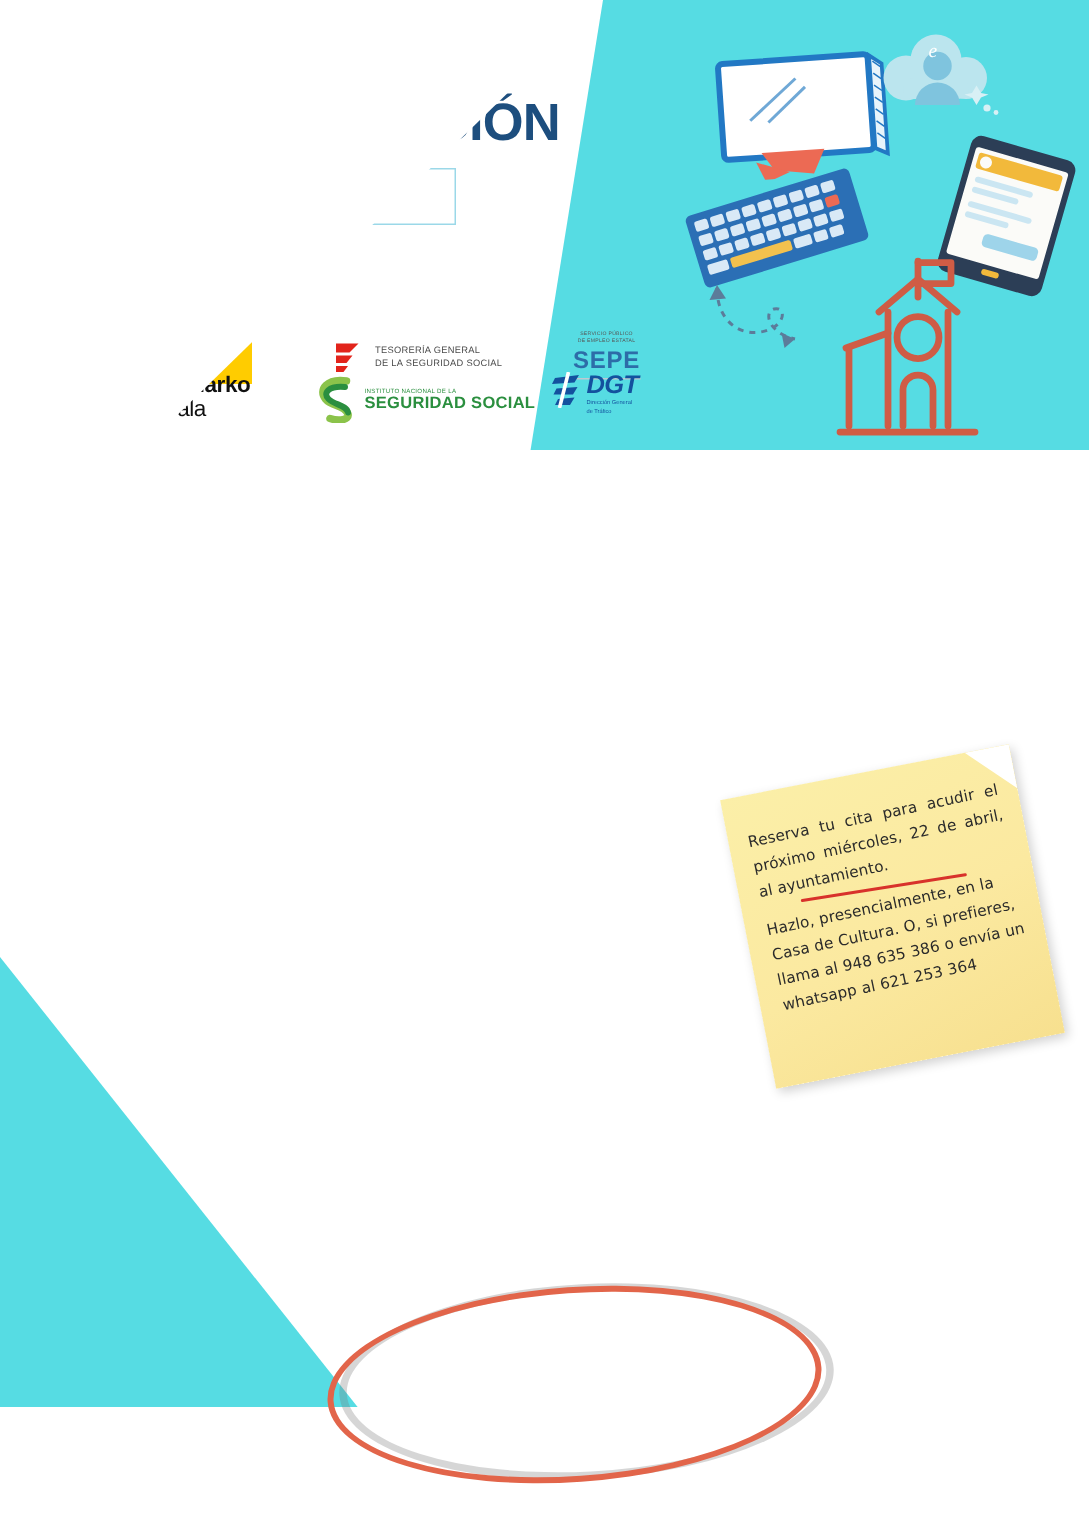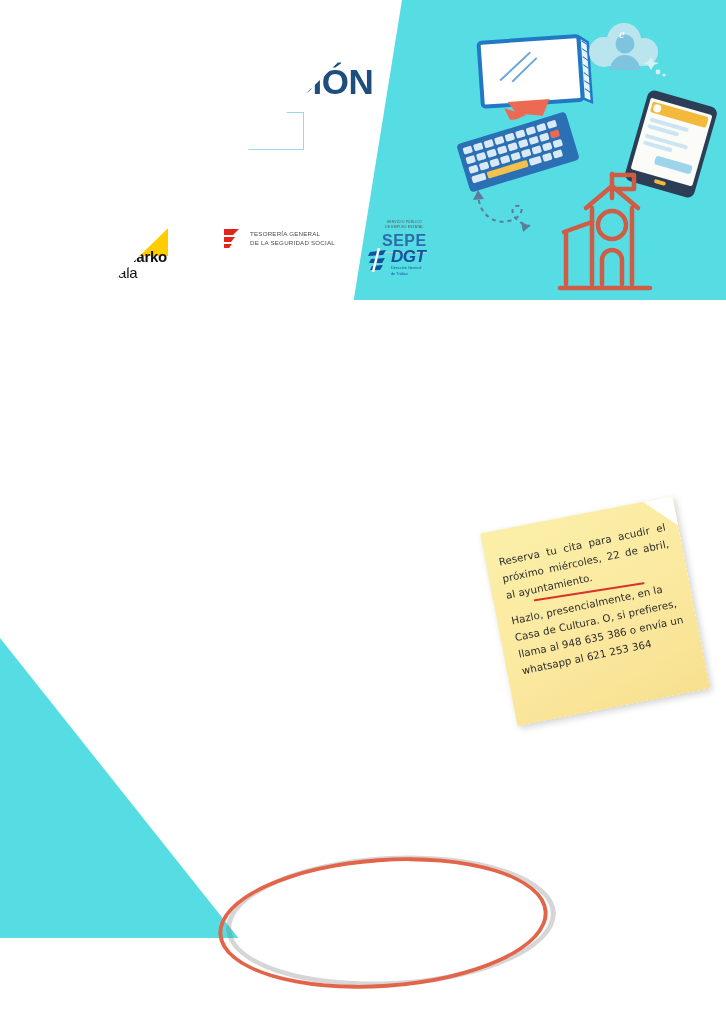--- a/index.html
+++ b/index.html
@@ -408,20 +408,32 @@
           <div class="q2"></div>
           <div class="q3"></div>
           <div class="q4"></div>
       </div>
       <div class="names">
         <div class="n1">Etxalarko</div>
         <div class="n2">udala</div>
       </div>
     </div>
 
+    <div class="logo logo-ss">
+      <div class="mark">
+        <svg viewBox="0 0 30 32" width="30" height="32">
+          <path d="M23 4 C10 2, 4 10, 9 16 C13 21, 22 20, 24 26 C25 30, 18 31, 12 29" fill="none" stroke="#8BC34A" stroke-width="5" stroke-linecap="round"></path>
+          <path d="M22 8 C11 7, 7 12, 11 16 C15 20, 23 20, 24 25" fill="none" stroke="#2B8F3F" stroke-width="4" stroke-linecap="round"></path>
+        </svg>
+      </div>
+      <div class="names">
+        <div class="lbl1">INSTITUTO NACIONAL DE LA</div>
+        <div class="lbl2">SEGURIDAD SOCIAL</div>
+      </div>
+    </div>
 
     <div class="logo logo-dgt">
       <div class="mark">
         <svg viewBox="0 0 22 24" width="22" height="24">
           <path d="M4 4 L20 2 L17 7 L2 8 Z" fill="#13519E"></path>
           <path d="M5 11 L19 10 L16 15 L3 15 Z" fill="#13519E"></path>
           <path d="M6 18 L17 17 L14 22 L4 22 Z" fill="#13519E"></path>
           <path d="M13 0 L7 24" stroke="#ffffff" stroke-width="2.4"></path>
         </svg>
       </div>

